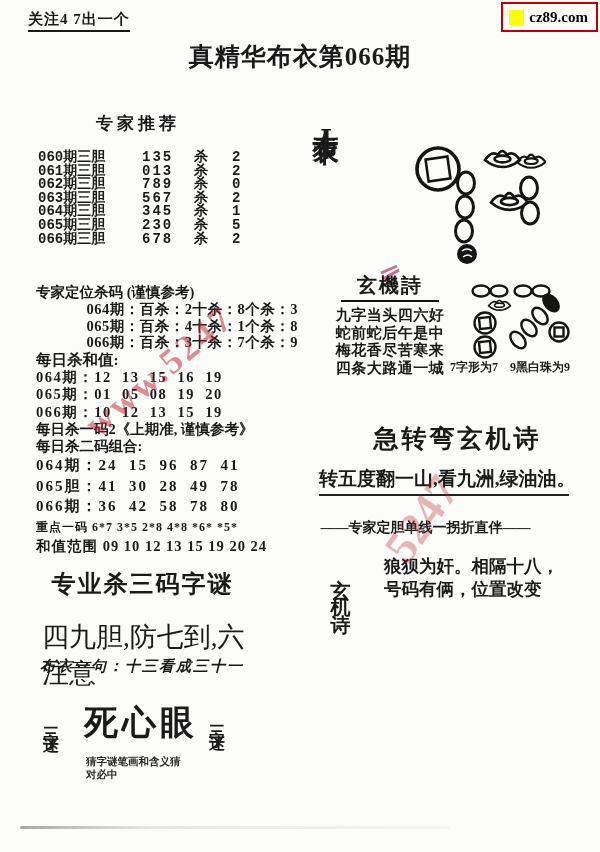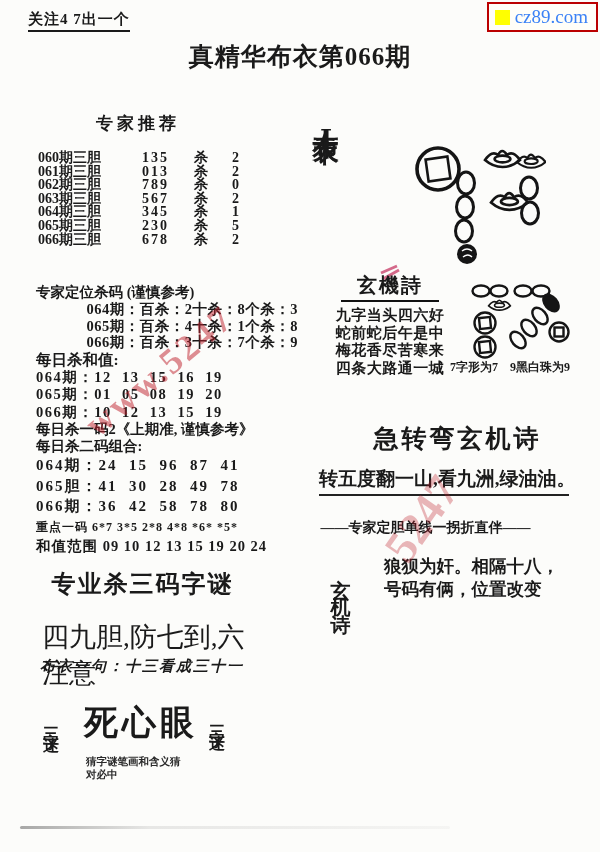--- a/index.html
+++ b/index.html
@@ -8,26 +8,26 @@
           background:#fcfcfa; color:#1a1a1a; overflow:hidden;
           font-family:"Liberation Serif","DejaVu Serif",serif; }
   .abs { position:absolute; }
 
   
   .note-tl { left:28px; top:10px; font-size:15px; font-weight:700;
              border-bottom:2px solid #1a1a1a; padding-bottom:1px; letter-spacing:1px; }
   .logo { right:2px; top:2px; height:30px; border:2px solid #bb0000; background:#fffef8;
           display:flex; align-items:center; gap:5px; padding:0 8px 0 6px; }
   .logo-sq { width:15px; height:15px; background:#ffff00; }
-  .logo-tx { font-size:19px; font-weight:400; color:#3b82f6; }
+  .logo-tx { font-size:15px; font-weight:700; color:#000000; }
   .page-title { left:0; right:0; top:40px; text-align:center; font-size:25px;
                 font-weight:800; letter-spacing:1px; }
 
   
-  .expert { left:38px; top:112px; width:225px; }
+  .expert { left:38px; top:112px; width:225px;font-family:Liberation Mono, monospace; }
   .exp-title { width:200px; text-align:center; font-size:17px; font-weight:800;
                letter-spacing:4px; margin-bottom:16px; }
   .exp-row { display:flex; font-size:14px; font-weight:700; line-height:13.6px; }
   .exp-row .c1 { width:104px; }
   .exp-row .c2 { width:52px; letter-spacing:2px; }
   .exp-row .c3 { width:38px; }
   .exp-row .c4 { width:20px; }
 
   
   .killpos { left:36px; top:283px; width:262px; font-weight:700; }

